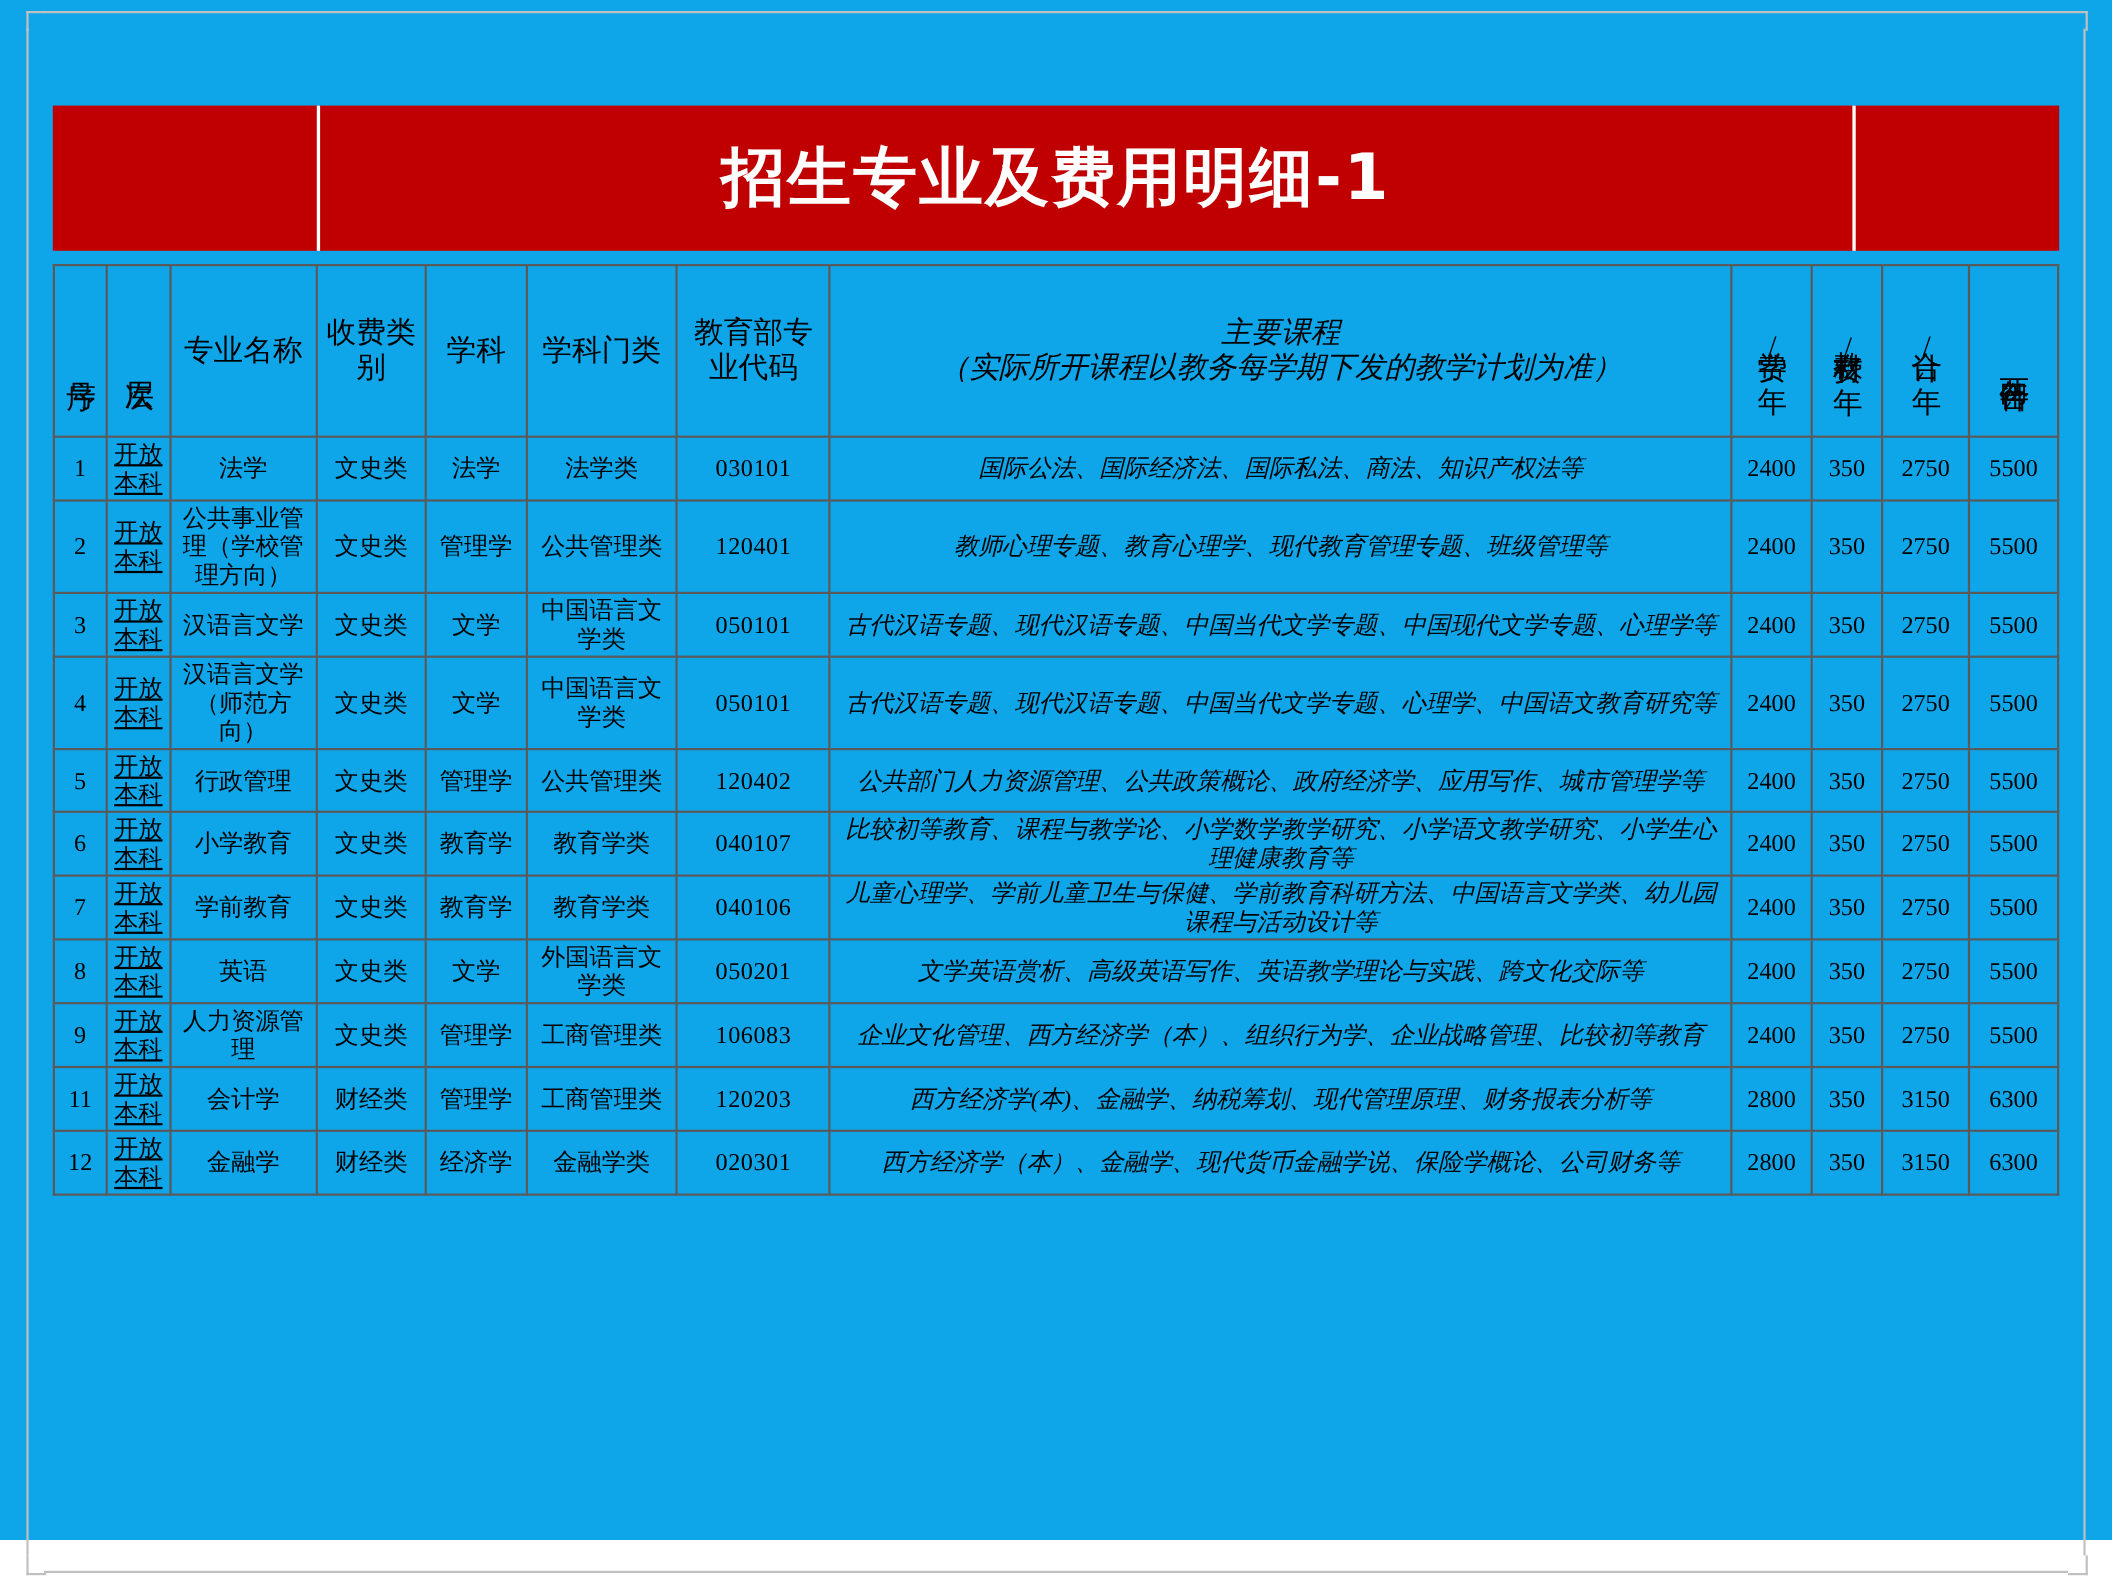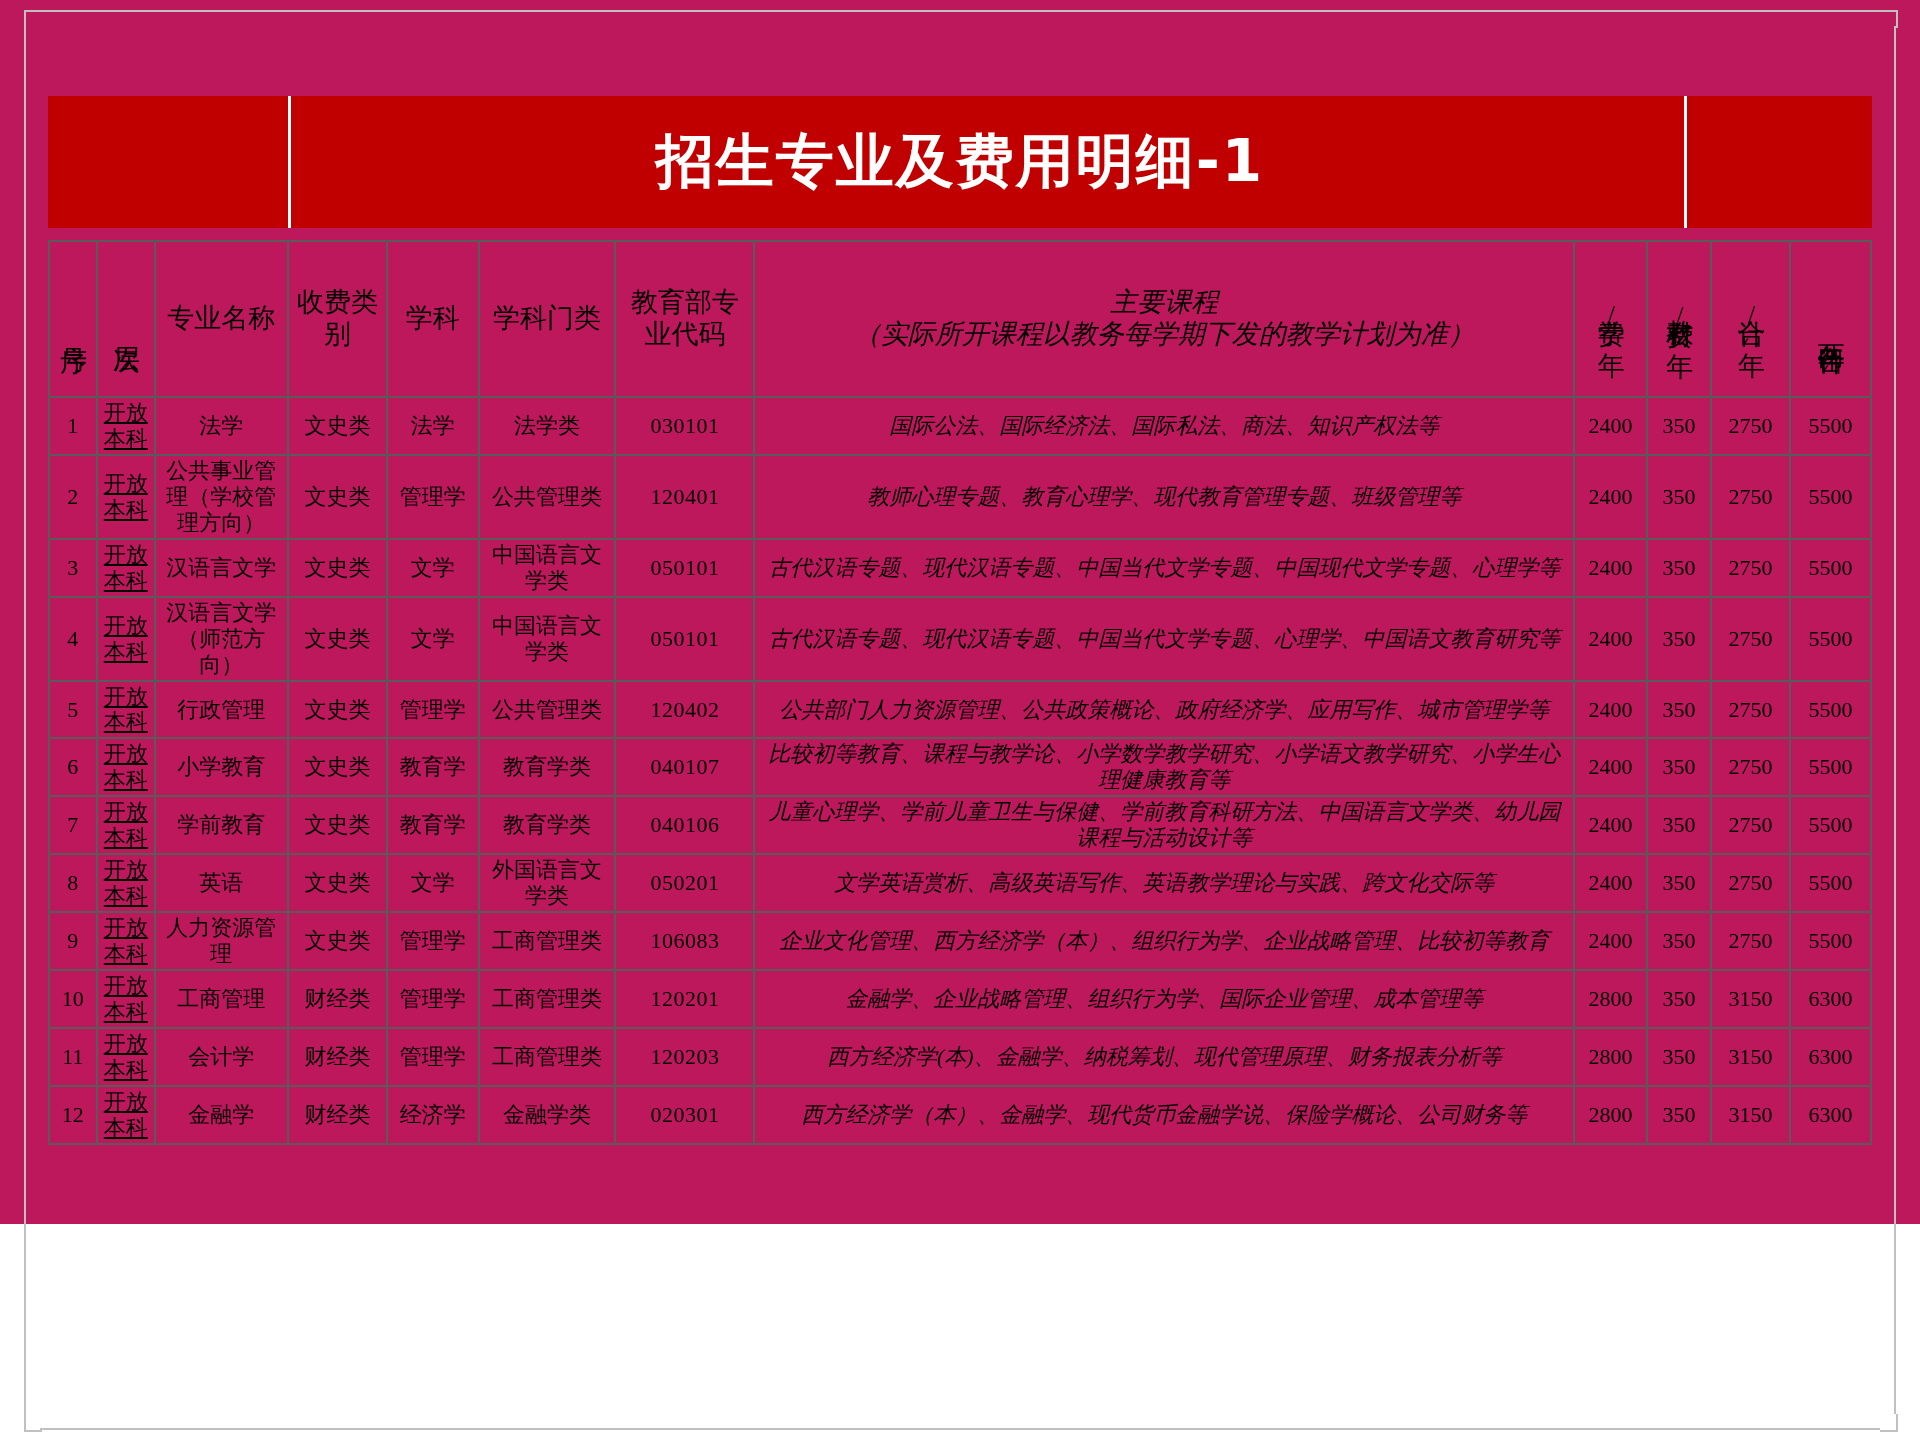--- a/index.html
+++ b/index.html
@@ -9,23 +9,23 @@
   }
   body {
     width: 1920px;
     height: 1440px;
     font-family: "Liberation Serif", "DejaVu Serif", serif;
     overflow: hidden;
   }
   .slide {
     position: relative;
     width: 1920px;
-    height: 1224px;
+    height: 1400px;
     box-sizing: border-box;
-    background: #be185d;
+    background: #0ea5e9;
   }
   
   .frame-line {
     position: absolute;
     background: #c0c0c0;
   }
   .f-top    { left: 40px;  top: 10px;  width: 1840px; height: 2px; }
   .f-bottom { left: 40px;  top: 1428px; width: 1840px; height: 2px; }
   .f-left   { left: 24px;  top: 26px;  width: 2px; height: 1388px; }
   .f-right  { left: 1894px; top: 26px; width: 2px; height: 1388px; }
@@ -296,34 +296,20 @@
           <td>管理学</td>
           <td>工商管理类</td>
           <td class="code">106083</td>
           <td class="c-course">企业文化管理、西方经济学（本）、组织行为学、企业战略管理、比较初等教育</td>
           <td class="money">2400</td>
           <td class="money">350</td>
           <td class="money">2750</td>
           <td class="money">5500</td>
         </tr>
         <tr>
-          <td class="num">10</td>
-          <td class="level">开放本科</td>
-          <td>工商管理</td>
-          <td>财经类</td>
-          <td>管理学</td>
-          <td>工商管理类</td>
-          <td class="code">120201</td>
-          <td class="c-course">金融学、企业战略管理、组织行为学、国际企业管理、成本管理等</td>
-          <td class="money">2800</td>
-          <td class="money">350</td>
-          <td class="money">3150</td>
-          <td class="money">6300</td>
-        </tr>
-        <tr>
           <td class="num">11</td>
           <td class="level">开放本科</td>
           <td>会计学</td>
           <td>财经类</td>
           <td>管理学</td>
           <td>工商管理类</td>
           <td class="code">120203</td>
           <td class="c-course">西方经济学(本)、金融学、纳税筹划、现代管理原理、财务报表分析等</td>
           <td class="money">2800</td>
           <td class="money">350</td>

